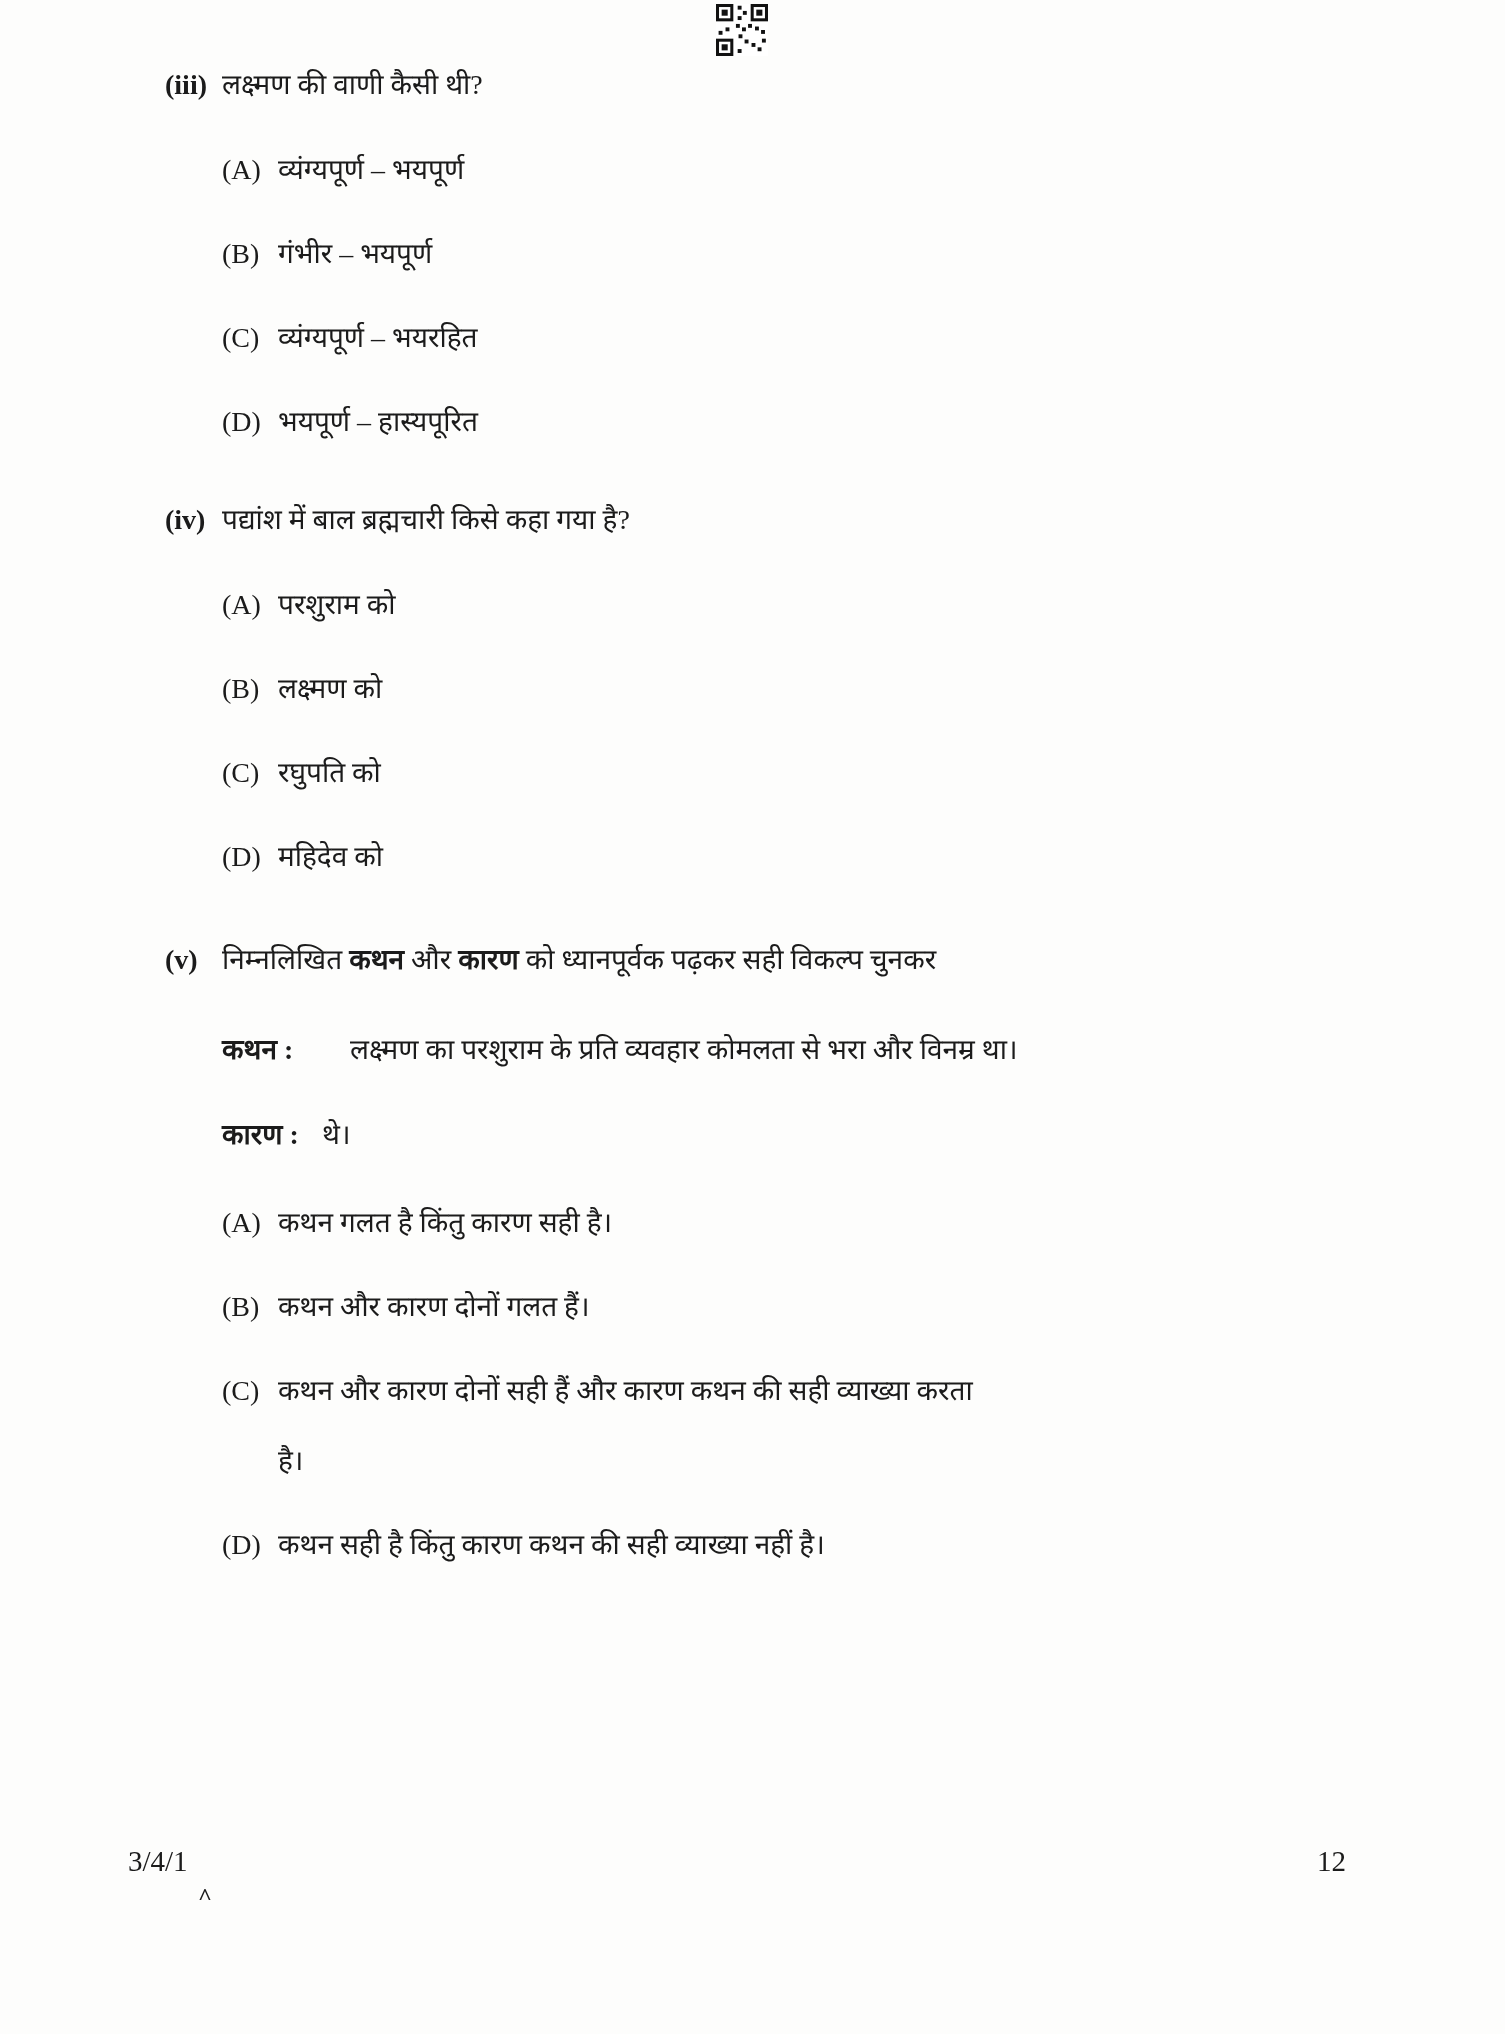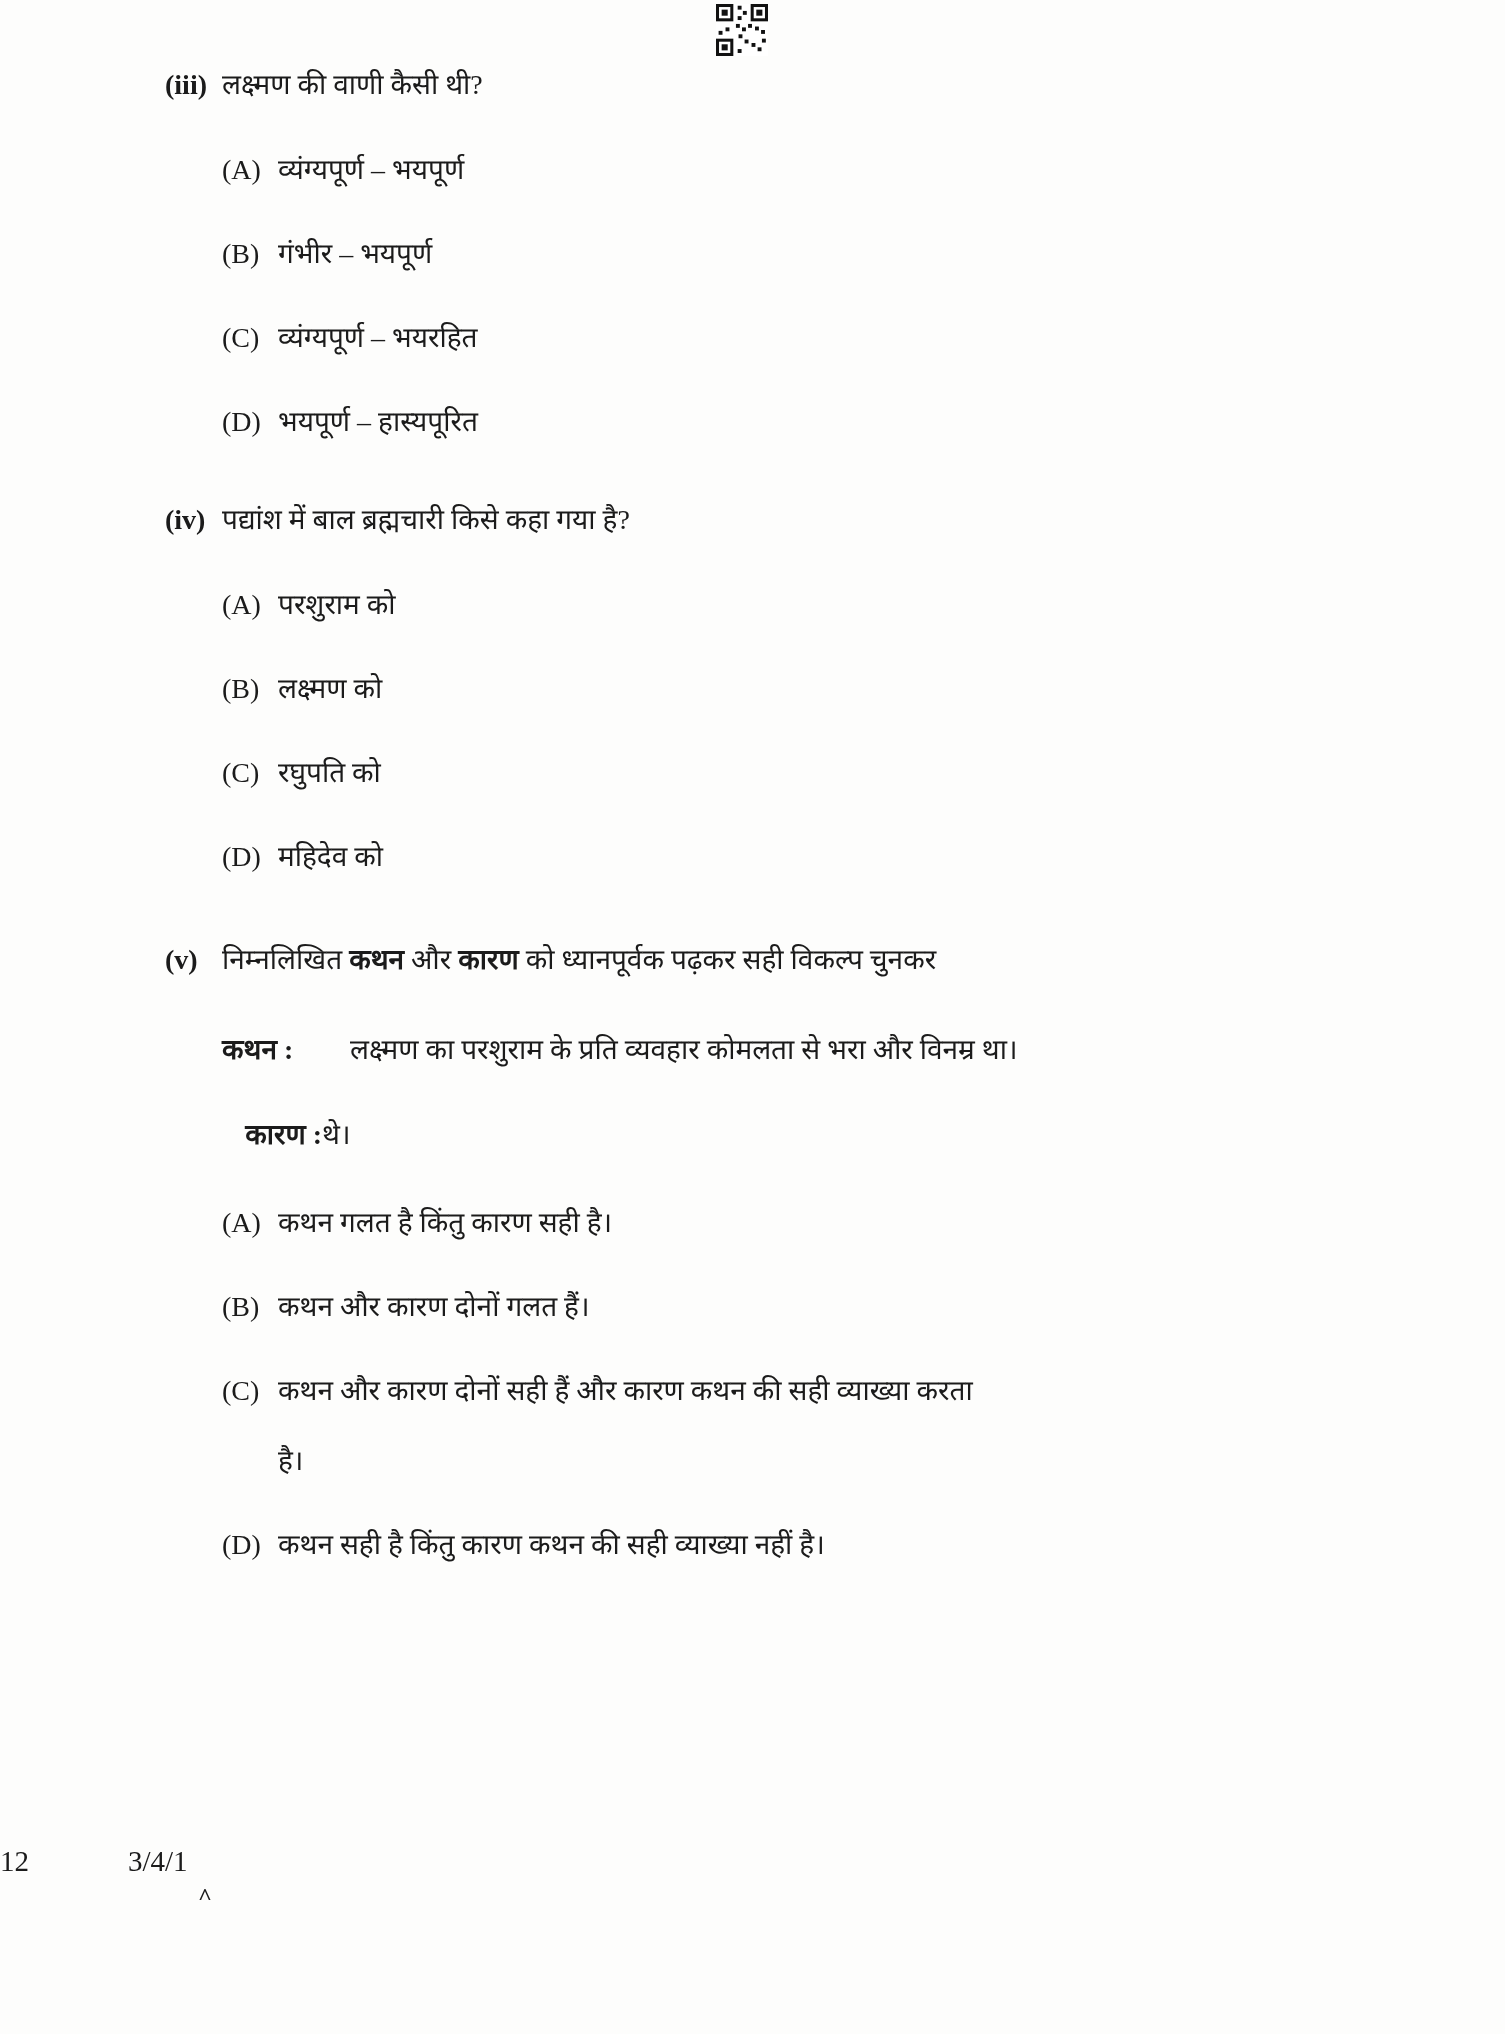--- a/index.html
+++ b/index.html
@@ -49,21 +49,21 @@
   .opt-text .line { line-height: 70px; }
   .q-block-iii { margin-top: 0; }
   .q-block-iv { margin-top: 28px; }
   .q-block-v { margin-top: 33px; }
   .sr-row {
     display: flex;
     align-items: baseline;
     padding-left: 57px;
   }
   .sr-row.statement { margin-top: 20px; gap: 28px; }
-  .sr-row.reason { margin-top: 15px; text-align: right; }
+  .sr-row.reason { margin-top: 15px; }
   .sr-label { flex: 0 0 100px; font-weight: bold; line-height: 70px; }
   .sr-text { line-height: 70px; }
   .sr-text .line { line-height: 70px; }
   .v-options { margin-top: 18px; }
   .footer {
     position: absolute;
     top: 1845px;
     left: 0;
     width: 1505px;
     font-size: 29px;
@@ -74,21 +74,21 @@
     left: 198px;
     top: 38px;
     font-size: 24px;
     font-weight: bold;
     letter-spacing: -2px;
   }
   .footer-page {
     position: absolute;
     left: 0;
     width: 1346px;
-    text-align: left;
+    text-align: right;
     top: 0;
   }
 </style>
 </head>
 <body>
 
 <div class="page">
 
   <svg class="qr" viewBox="0 0 12 12" xmlns="http://www.w3.org/2000/svg">
     <rect x="0" y="0" width="12" height="12" fill="#ffffff"></rect>

